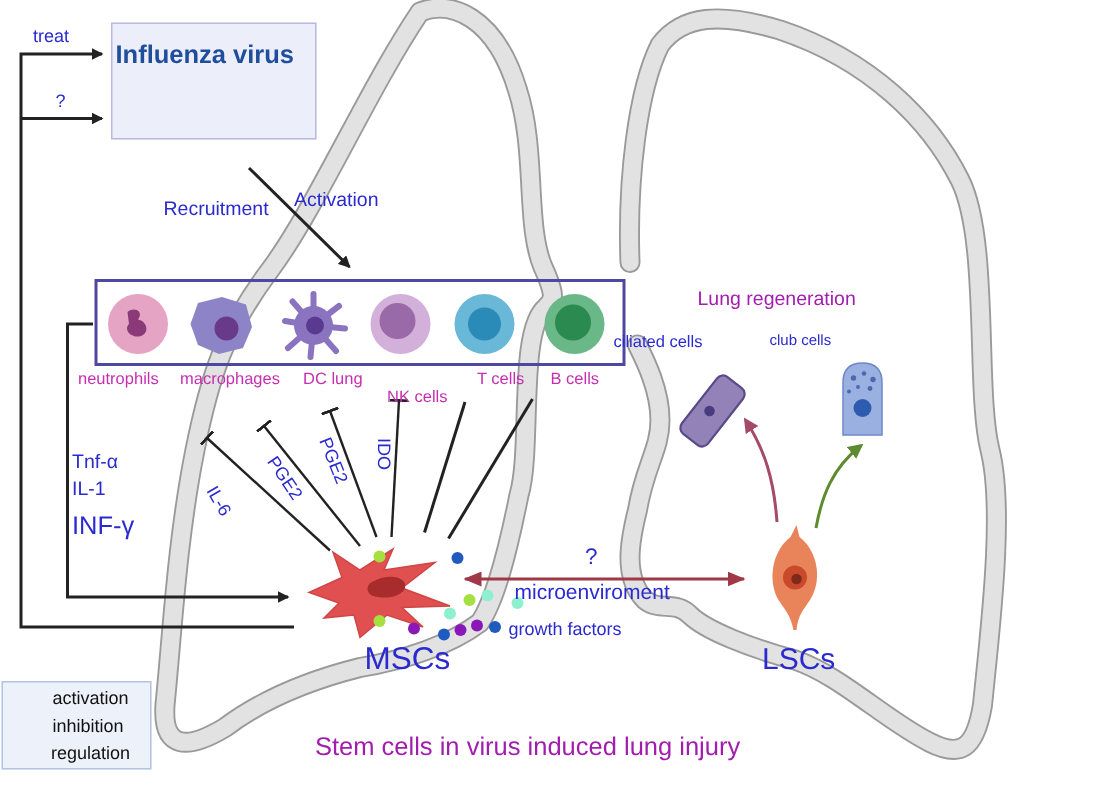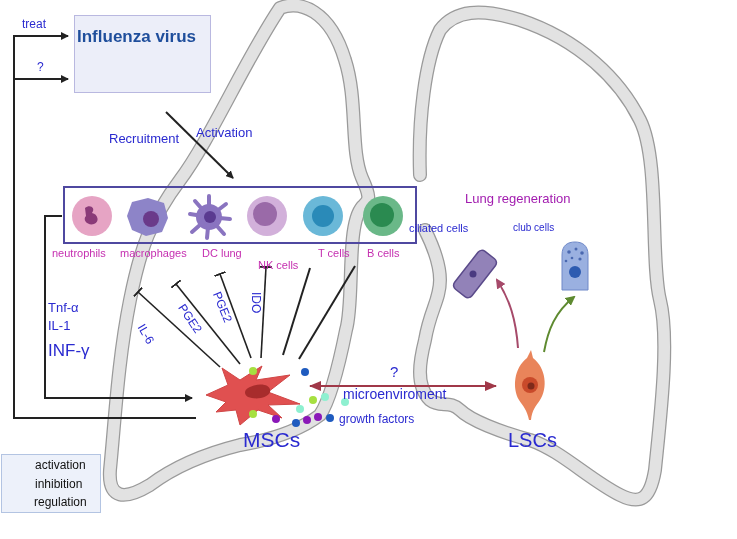--- a/index.html
+++ b/index.html
@@ -207,19 +207,20 @@
 <div class="txt blue" style="left:390px;top:364px;font-size:15px;">?</div>
 <div class="txt blue" style="left:343px;top:387px;font-size:14px;text-align:right;">microenviroment</div>
 <div class="txt blue" style="left:339px;top:413px;font-size:12px;">growth factors</div>
 
 <div class="txt blue" style="left:508px;top:430px;font-size:20px;">LSCs</div>
 
 <div class="txt red" style="left:465px;top:192px;font-size:13px;">Lung regeneration</div>
 <div class="txt blue" style="left:409px;top:223px;font-size:11px;">ciliated cells</div>
 <div class="txt blue" style="left:513px;top:223px;font-size:10px;text-align:right;">club cells</div>
 
+<div class="txt red" style="left:210px;top:489px;font-size:17px;">Stem cells in virus induced lung injury</div>
 
 <div class="legend-box"></div>
 <div class="txt black" style="left:35px;top:459px;font-size:12px;">activation</div>
 <div class="txt black" style="left:35px;top:478px;font-size:12px;text-align:center;">inhibition</div>
 <div class="txt black" style="left:34px;top:496px;font-size:12px;">regulation</div>
 
 </div>
 
 </body></html>

